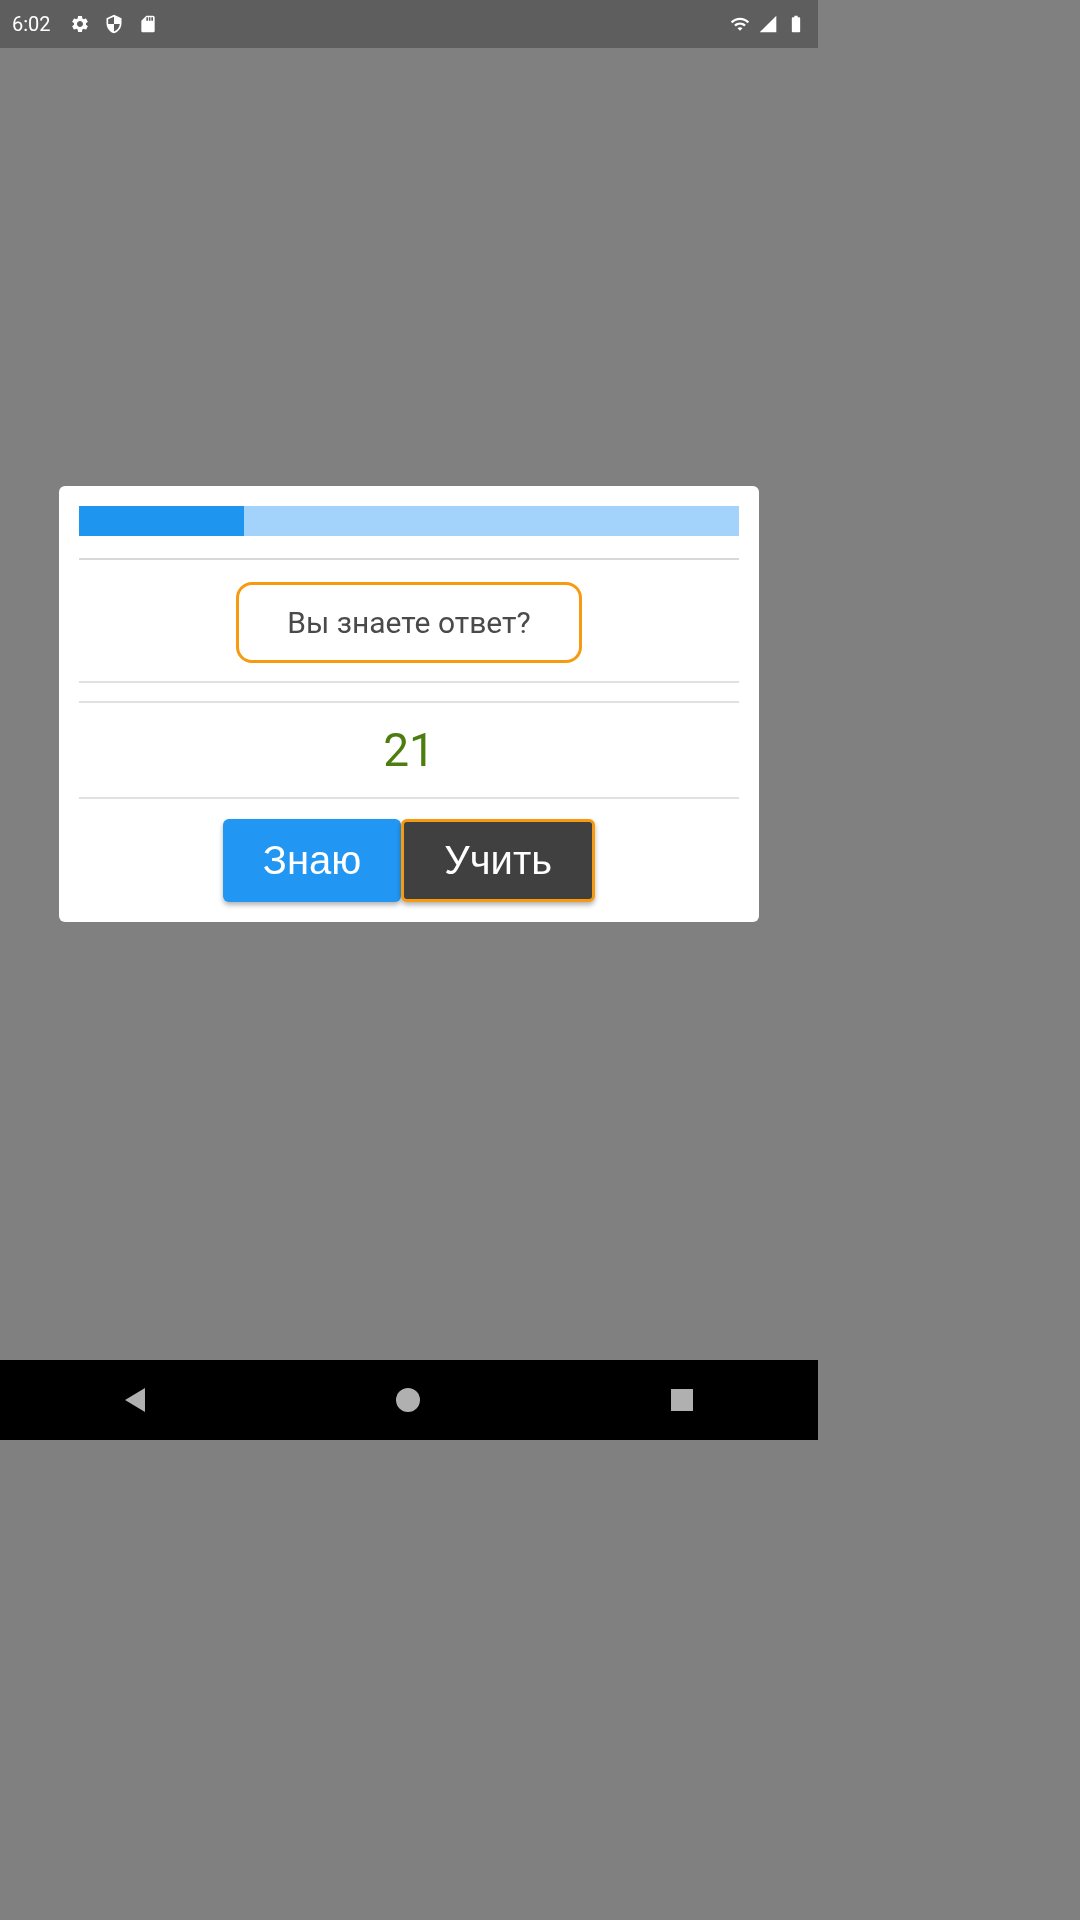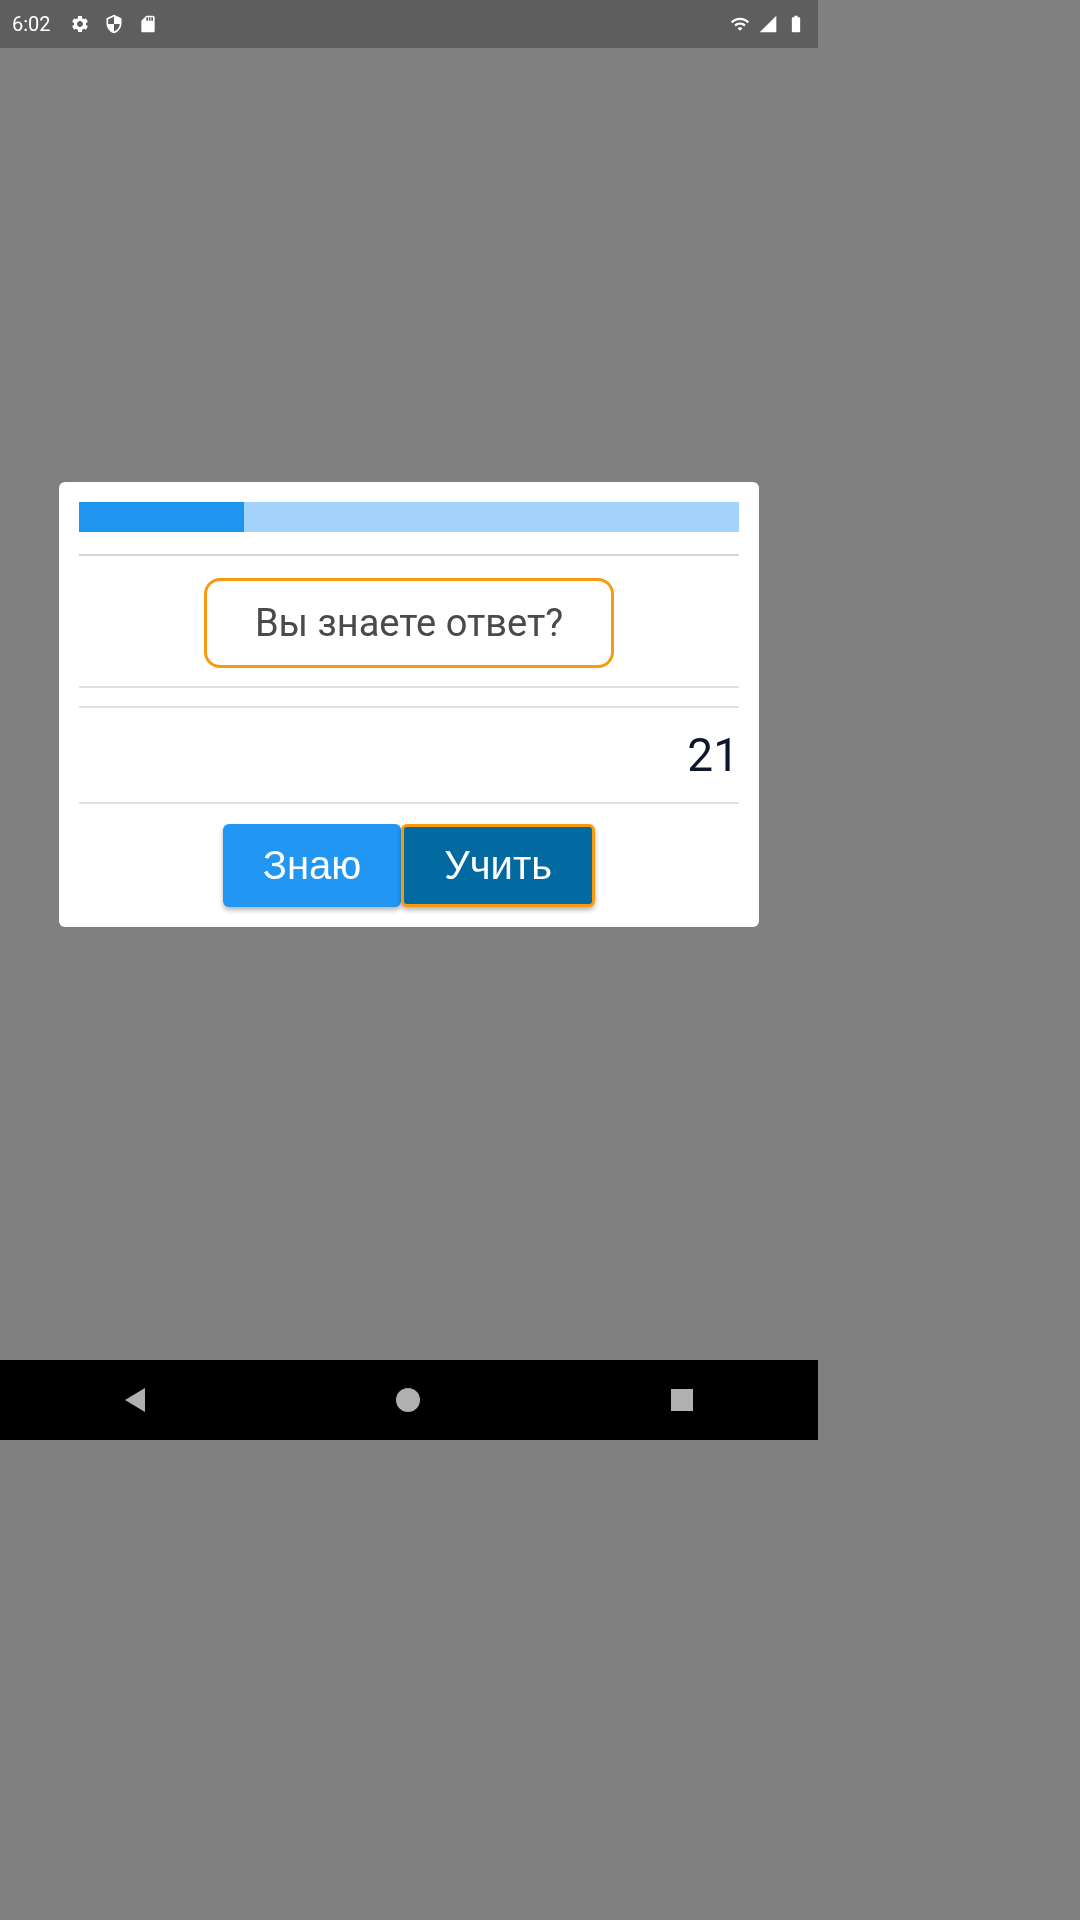--- a/index.html
+++ b/index.html
@@ -112,37 +112,37 @@
     .question-box {
       display: flex;
       justify-content: center;
       margin: 10px 0;
     }
     
     .question-prompt {
       border: 3px solid #f89a0f;
       border-radius: 16px;
       padding: 20px 48px;
-      font-size: 38px;
+      font-size: 30px;
       color: #4a4a4a;
       text-align: center;
     }
     
     .equation {
       text-align: center;
       font-size: 46px;
       font-weight: bold;
       color: #3a3a3a;
       margin: 10px 0;
     }
     
     .answer {
-      text-align: right;
+      text-align: center;
       font-size: 46px;
-      color: #0f172a;
+      color: #4d7c0f;
       margin: 20px 0;
     }
     
     .button-row {
       display: flex;
       justify-content: center;
       margin-top: 20px;
     }
     
     .btn {
@@ -150,21 +150,21 @@
       font-size: 40px;
       color: white;
       background: #2196f3;
       border: none;
       border-radius: 6px;
       cursor: pointer;
       box-shadow: 0 3px 5px rgba(0,0,0,0.3);
     }
     
     .btn-outlined {
-      background: #0369a1;
+      background: #404040;
       border: 3px solid #f89a0f;
       box-shadow: 0 3px 5px rgba(0,0,0,0.3);
       text-align: center;
     }
     
     .nav-bar {
       position: absolute;
       bottom: 0;
       left: 0;
       right: 0;

